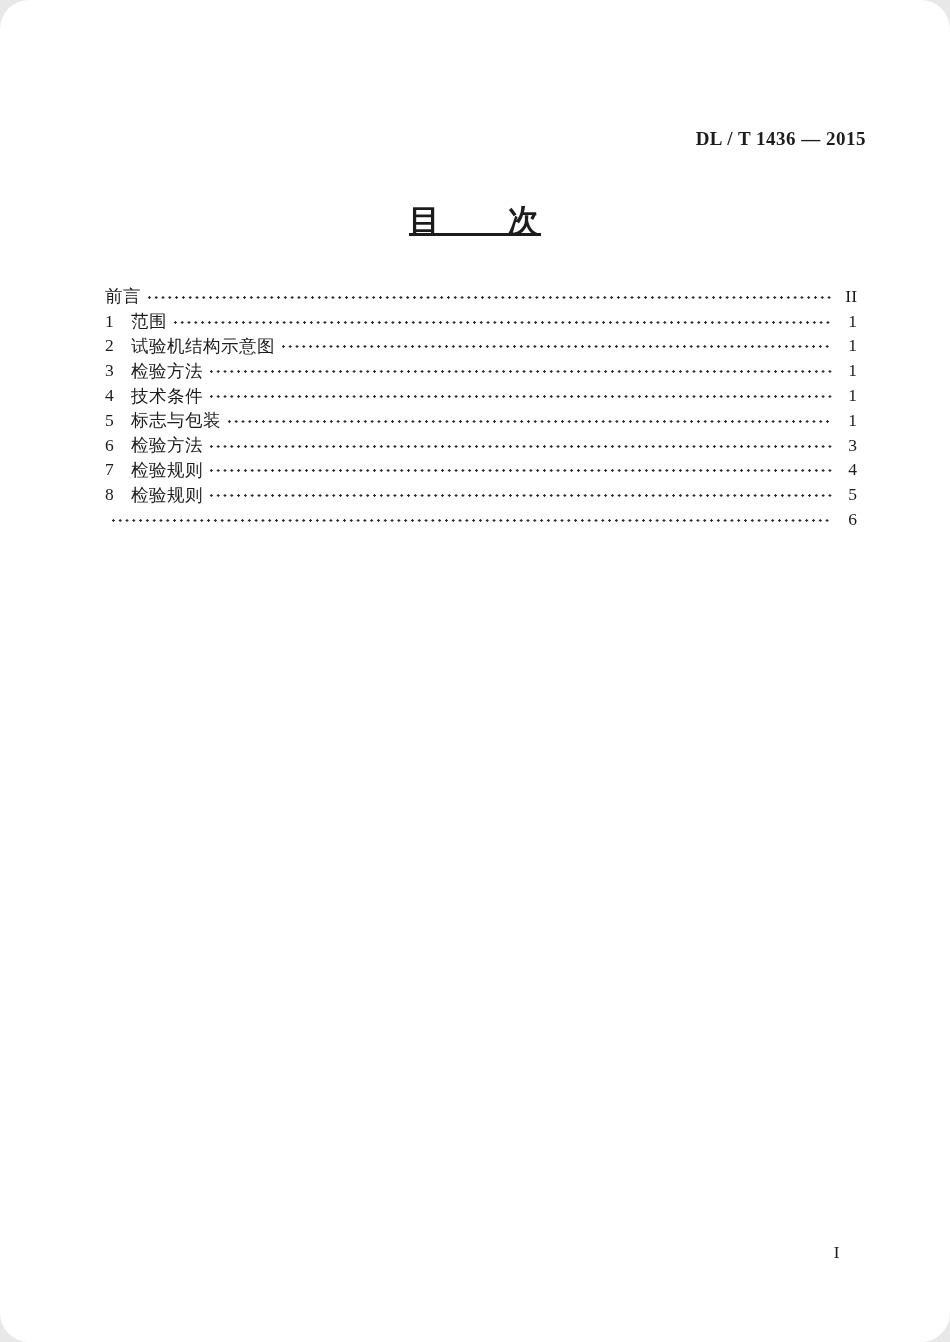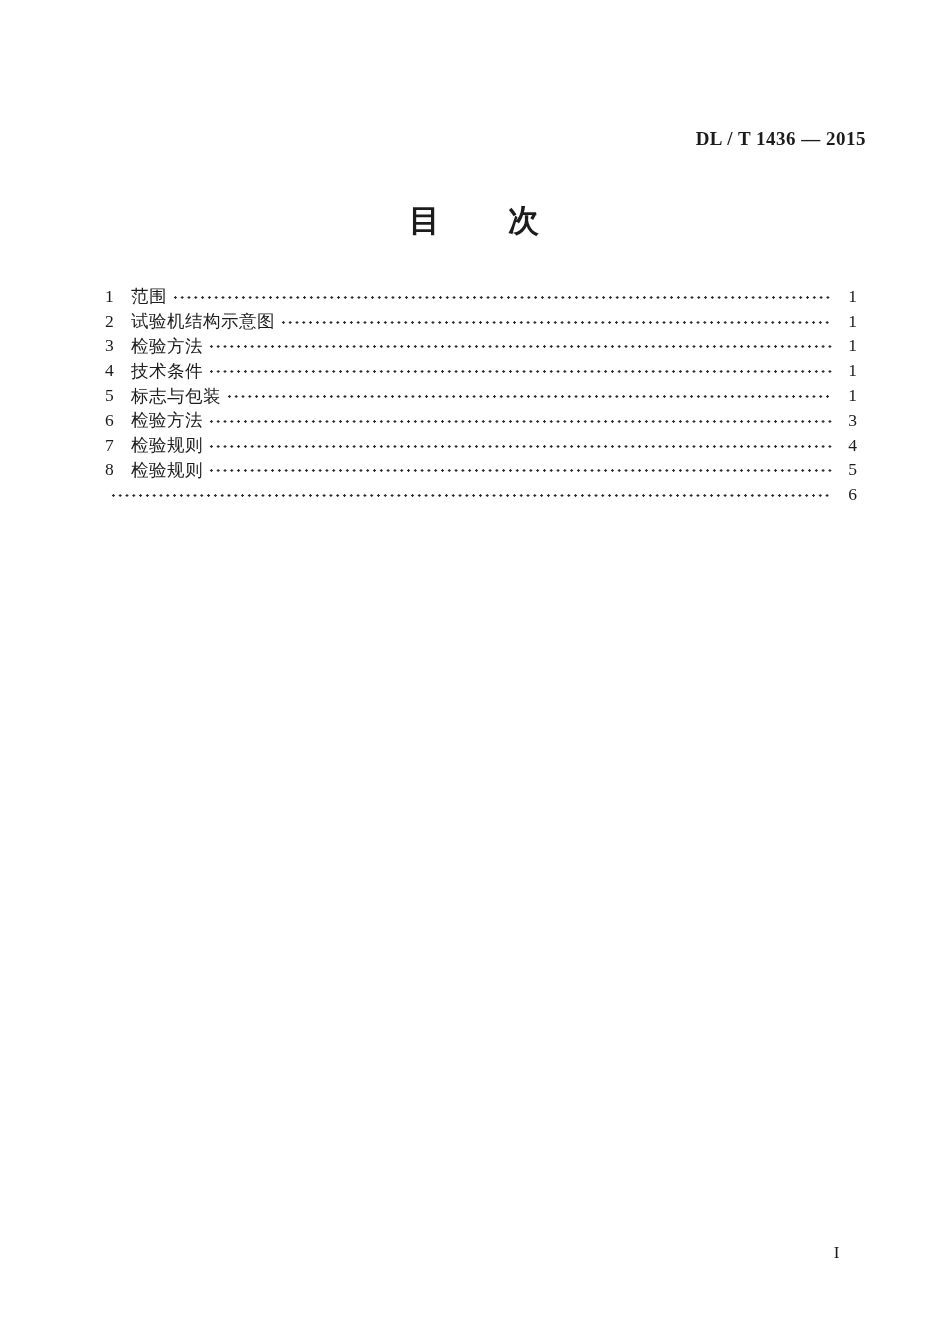--- a/index.html
+++ b/index.html
@@ -9,20 +9,21 @@
   }
   .page {
     position: relative;
     width: 950px;
     height: 1342px;
     margin: 0 auto;
     background: #ffffff;
     font-family: "Liberation Serif", "DejaVu Serif", serif;
     color: #1c1c1c;
     overflow: hidden;
+    border-radius: 29px;
   }
   .header-code {
     position: absolute;
     top: 128px;
     right: 84px;
     font-size: 19px;
     font-weight: bold;
     letter-spacing: 0.5px;
     white-space: nowrap;
     font-family: "Liberation Serif", "DejaVu Serif", serif;
@@ -31,20 +32,21 @@
     position: absolute;
     top: 200px;
     left: 0;
     width: 100%;
     text-align: center;
     font-size: 31px;
     font-weight: bold;
     margin: 0;
     letter-spacing: 2px;
     white-space: pre;
+    text-decoration: underline;
   }
   .toc {
     position: absolute;
     top: 284px;
     left: 105px;
     right: 93px;
   }
   .toc-row {
     display: flex;
     align-items: center;
@@ -87,20 +89,26 @@
 </head>
 <body>
 
 <div class="page">
 
   <div class="header-code">DL / T 1436 — 2015</div>
 
   <h1 class="doc-title">目　　次</h1>
 
   <nav class="toc">
+    <div class="toc-row">
+
+      <span class="toc-label">前言</span>
+      <span class="toc-leader"></span>
+      <span class="toc-page">II</span>
+    </div>
 
     <div class="toc-row">
       <span class="toc-num">1</span>
       <span class="toc-label">范围</span>
       <span class="toc-leader"></span>
       <span class="toc-page">1</span>
     </div>
 
     <div class="toc-row">
       <span class="toc-num">2</span>

